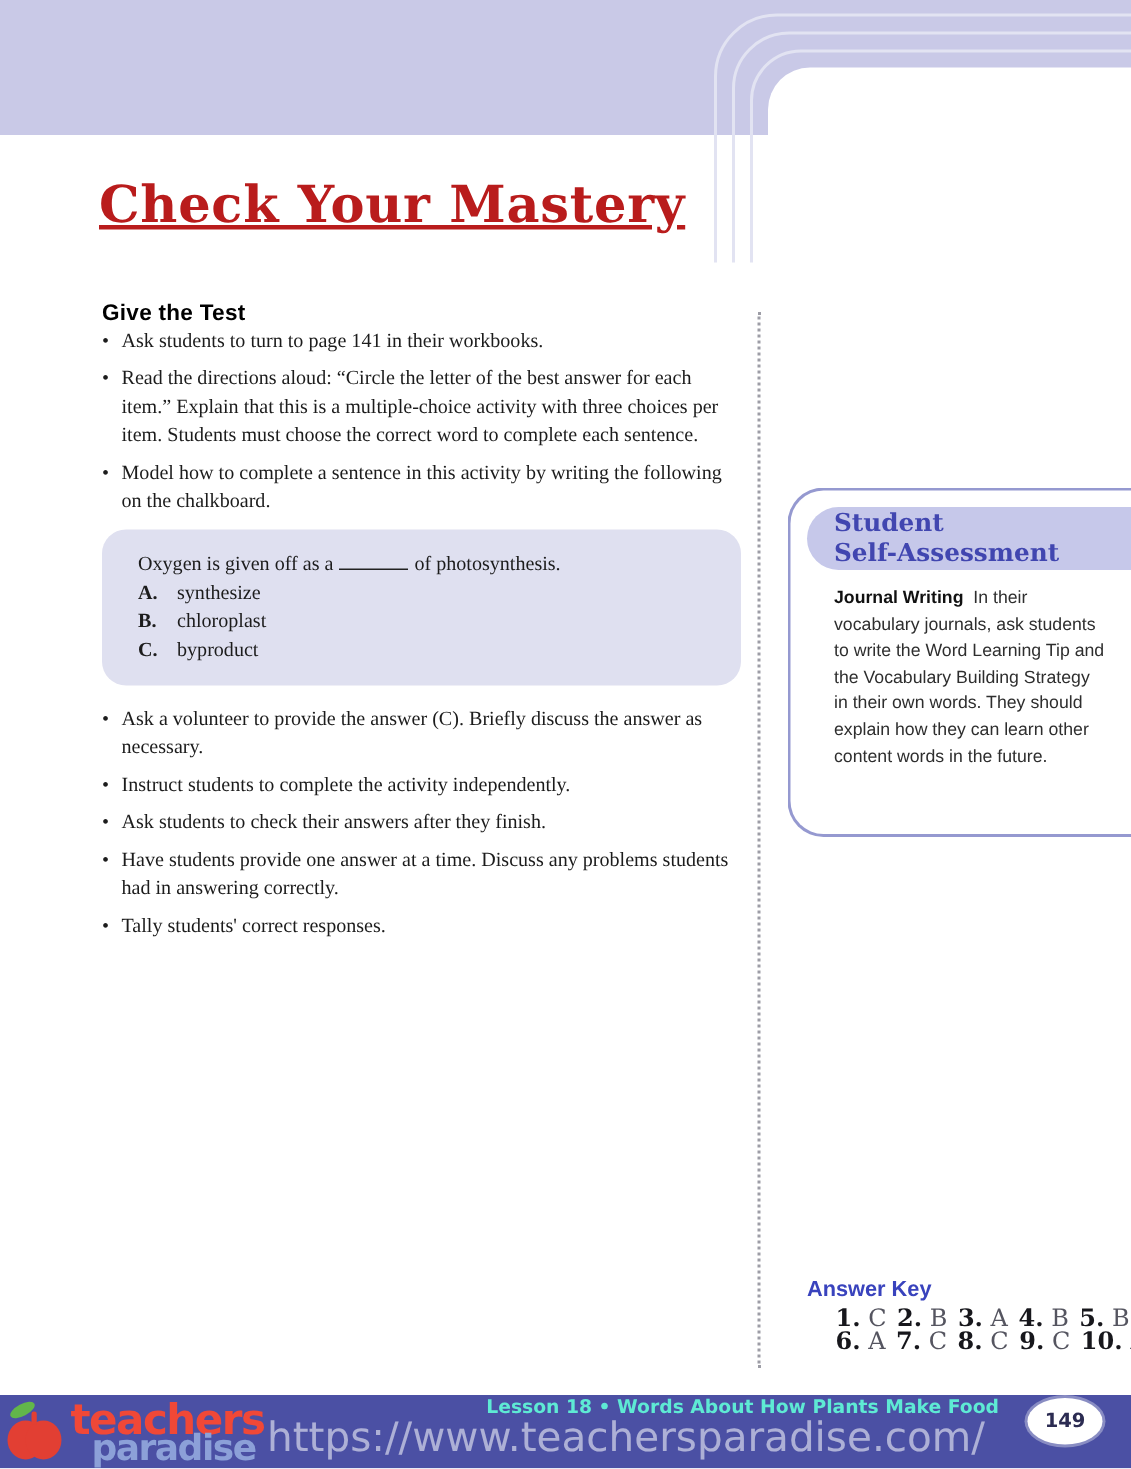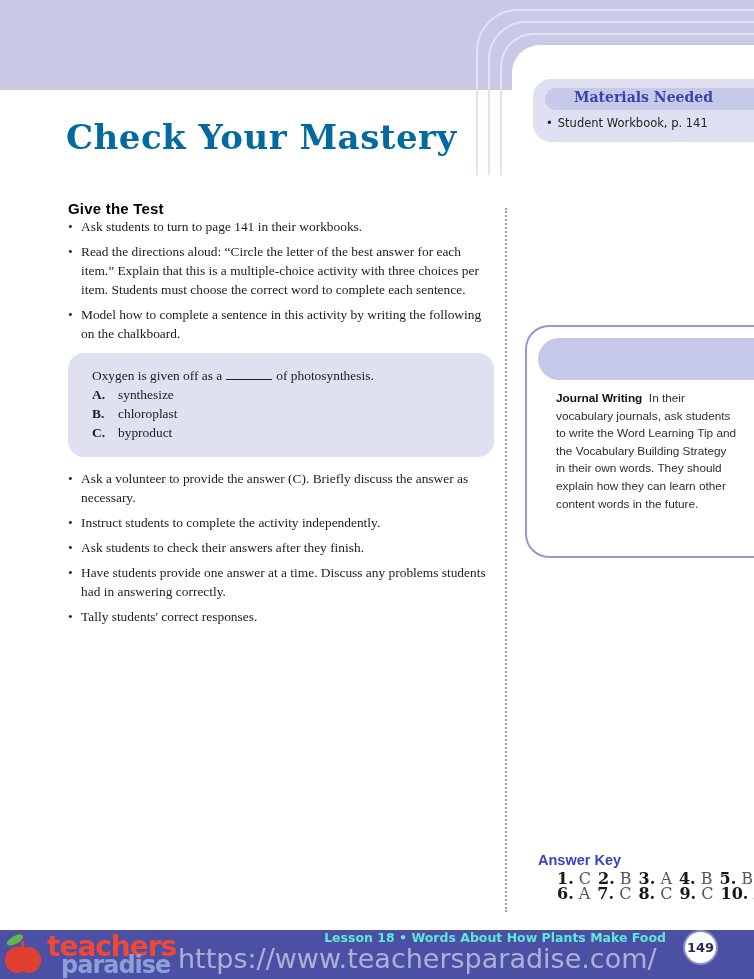--- a/index.html
+++ b/index.html
@@ -70,22 +70,23 @@
   }
   .materials-item .bullet-dot { margin-right: 5px; }
 
   
   .page-title {
     position: absolute; left: 66px; top: 117px;
     font-family: "DejaVu Serif", serif;
     font-weight: bold;
     font-size: 34px;
     letter-spacing: 0.5px;
-    color: #0369a1;
+    color: #b91c1c;
     white-space: nowrap;
+    text-decoration: underline;
   }
 
   
   .main-col {
     position: absolute; left: 68px; top: 200px;
     width: 426px;
     color: #1c1c1c;
   }
   .section-heading {
     font-family: "Liberation Sans", sans-serif;
@@ -227,21 +228,21 @@
   .lesson-ref {
     position: absolute; right: 88px; top: 0;
     font-family: "DejaVu Sans", sans-serif;
     font-weight: bold;
     font-size: 12.5px;
     color: #5eead4;
     white-space: nowrap;
   }
   .page-number-seal {
     position: absolute; left: 685px; top: 2px;
-    width: 31px; height: 31px;
+    width: 50px; height: 31px;
     background: #ffffff;
     border-radius: 50%;
     box-shadow: 0 0 0 2px rgba(255,255,255,0.35);
     display: flex; align-items: center; justify-content: center;
     font-family: "DejaVu Sans", sans-serif;
     font-weight: bold;
     font-size: 13px;
     color: #2c2c52;
   }
 </style>
@@ -251,25 +252,20 @@
 <div class="page">
 
   <div class="banner"></div>
   <div class="header-decor">
     <div class="ring r3"></div>
     <div class="ring r2"></div>
     <div class="ring r1"></div>
     <div class="white-card"></div>
   </div>
 
-  <div class="materials-box">
-    <div class="materials-pill"></div>
-    <div class="materials-title">Materials Needed</div>
-    <div class="materials-item"><span class="bullet-dot">•</span><span>Student Workbook, p. 141</span></div>
-  </div>
 
   <h1 class="page-title">Check Your Mastery</h1>
 
   <div class="main-col">
     <h2 class="section-heading">Give the Test</h2>
 
     <ul class="step-list">
 
         <li>Ask students to turn to page 141 in their workbooks.</li>
 
@@ -311,20 +307,24 @@
 
 
         <li>Tally students' correct responses.</li>
       </ul>
   </div>
 
   <div class="dotted-divider"></div>
 
   <div class="assessment-box">
     <div class="assessment-pill"></div>
+    <div class="assessment-title">
+      <div>Student</div>
+      <div>Self-Assessment</div>
+    </div>
     <p class="assessment-body"><span class="lead">Journal Writing</span>&nbsp;&nbsp;<span>In their vocabulary journals, ask students to write the Word Learning Tip and the Vocabulary Building Strategy in their own words. They should explain how they can learn other content words in the future.</span></p>
   </div>
 
   <div class="answer-key">
     <div class="answer-key-heading">Answer Key</div>
     <div class="answer-row">
       
     <span class="pair"><span class="num">1.</span> <span>C</span></span><span class="pair"><span class="num">2.</span> <span>B</span></span><span class="pair"><span class="num">3.</span> <span>A</span></span><span class="pair"><span class="num">4.</span> <span>B</span></span><span class="pair"><span class="num">5.</span> <span>B</span></span></div>
     <div class="answer-row">
       

